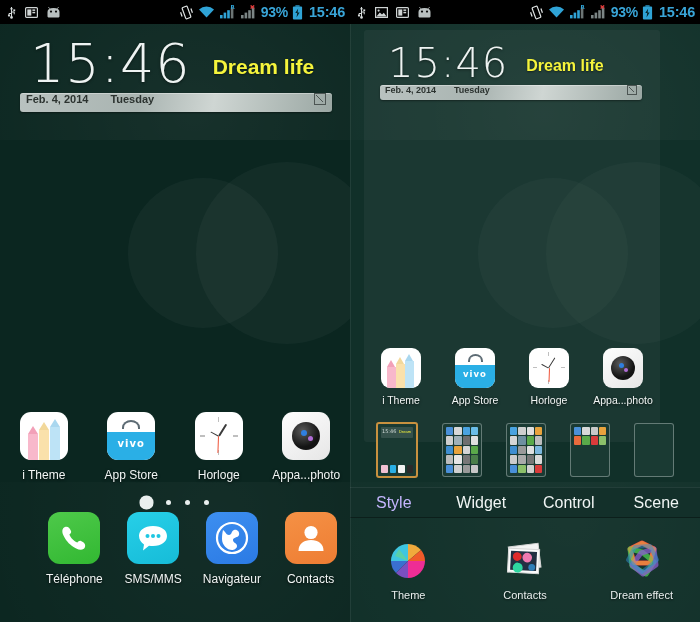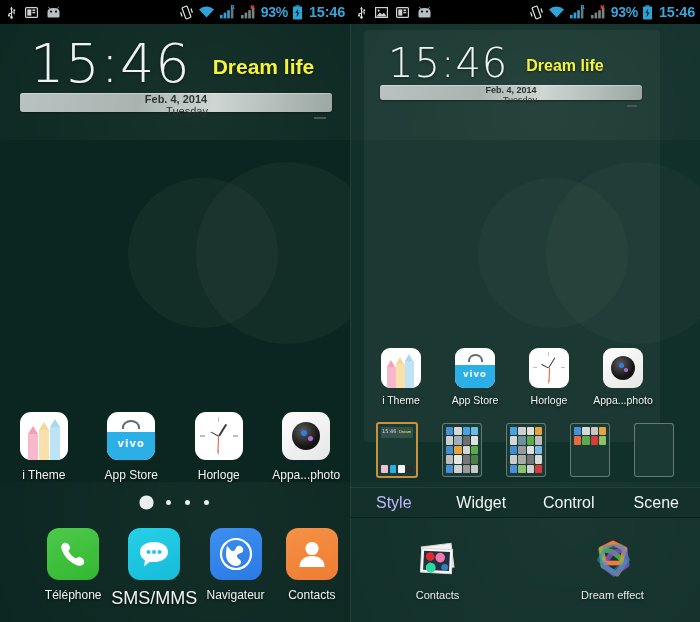--- a/index.html
+++ b/index.html
@@ -39,28 +39,27 @@
   .clockw .row{ display:flex; align-items:flex-end; }
   .clockw .time{
     color:#eef3f2; font-weight:300; line-height:.95;
     font-family:"DejaVu Sans", sans-serif; letter-spacing:1px;
     text-shadow:0 1px 3px rgba(0,0,0,.45);
   }
   .clockw .dream{
     color:#f5f43c; font-weight:bold; text-shadow:0 1px 2px rgba(0,0,0,.5);
   }
   .datebar{
-    display:flex; align-items:center; border-radius:3px;
+    display:flex; align-items:flex-start; border-radius:3px;
     background:linear-gradient(100deg,#b9c2c0 0%, #a9b4b1 38%, #cfd6d3 62%, #9aa7a3 100%);
     box-shadow:inset 0 1px 0 rgba(255,255,255,.35), 0 1px 2px rgba(0,0,0,.4);
     color:#2c3330;
-    flex-direction:column;
   }
   .datebar .d1{ font-weight:bold; }
-  .datebar .d2{ font-weight:normal; }
+  .datebar .d2{ font-weight:bold; }
   .pen{ margin-left:auto; border:1.3px solid #4c5553; position:relative; }
   .pen::after{
     content:""; position:absolute; left:1px; top:1px; right:2px; bottom:2px;
     background:linear-gradient(45deg, transparent 46%, #4c5553 46%, #4c5553 56%, transparent 56%);
   }
 
   
   .apps{ position:absolute; display:flex; z-index:20; }
   .app{ display:flex; flex-direction:column; align-items:center; }
   .app .label{
@@ -261,21 +260,21 @@
       </div>
     </div>
 
     <div class="dots" style="left:0;top:500px;width:350px;">
       <div class="dot cur"></div>
       <div class="dot"></div>
       <div class="dot"></div>
       <div class="dot"></div>
     </div>
 
-    <div class="apps" style="left:0;top:528px;width:350px;padding-left:35px;">
+    <div class="apps" style="left:0;top:512px;width:350px;padding-left:35px;">
       <div class="app" style="width:87.5px;">
         <div class="ic ic-phone" style="width:52px;height:52px;border-radius:12px;">
           <div class="glyph">
             <svg width="32" height="32" viewBox="0 0 32 32">
                 <path d="M7 5 C10 4 12 6.5 13 9 C13.6 10.6 12.6 11.6 11.4 12.6 C12.6 16 16 19.4 19.4 20.6 C20.4 19.4 21.4 18.4 23 19 C25.5 20 28 22 27 25 C26 28 22 28.4 18.2 26.4 C12 23.2 8.8 20 5.6 13.8 C3.6 10 4 6 7 5 Z" fill="#fff"></path>
               </svg>
           </div>
         </div>
         <div class="label" style="font-size:12px;margin-top:8px;">Téléphone</div>
       </div>
@@ -283,21 +282,21 @@
         <div class="ic ic-sms" style="width:52px;height:52px;border-radius:12px;">
           <div class="glyph">
             <svg width="36" height="34" viewBox="0 0 36 34">
               <path d="M18 5 C26.8 5 32 9.4 32 15 C32 20.6 26.8 25 18 25 C16.6 25 15.3 24.9 14 24.7 L8 29.5 L9 23.4 C6 21.6 4 18.6 4 15 C4 9.4 9.2 5 18 5 Z" fill="#fff"></path>
               <circle cx="12.5" cy="15" r="2" fill="#1fc7e2"></circle>
               <circle cx="18" cy="15" r="2" fill="#1fc7e2"></circle>
               <circle cx="23.5" cy="15" r="2" fill="#1fc7e2"></circle>
             </svg>
           </div>
         </div>
-        <div class="label" style="font-size:18px;margin-top:8px;">SMS/MMS</div>
+        <div class="label" style="font-size:12px;margin-top:8px;">SMS/MMS</div>
       </div>
       <div class="app" style="width:87.5px;">
         <div class="ic ic-browser" style="width:52px;height:52px;border-radius:12px;">
           <div class="glyph">
             <svg width="38" height="38" viewBox="0 0 38 38">
               <circle cx="19" cy="19" r="15" fill="none" stroke="#fff" stroke-width="2.2"></circle>
               <path d="M10 11 C13 13 13 16 16 16 C19 16 18 12 21 11 C24 10 27 13 26 16 C25 19 20 18 20 21 C20 24 24 24 24 27 C24 29.5 21 31 19 31 C14 31 9 26 9 20 C9 16 9.5 13 10 11 Z" fill="#fff"></path>
             </svg>
           </div>
         </div>
@@ -543,20 +542,32 @@
     <div class="tabbar" style="top:487px;height:31px;">
       <div class="tab active">Style</div>
       <div class="tab">Widget</div>
       <div class="tab">Control</div>
       <div class="tab">Scene</div>
     </div>
 
     <div class="toolrow" style="top:538px;">
       <div class="tool">
         <svg width="46" height="44" viewBox="0 0 46 44">
+          <path d="M23 6 A17 17 0 0 0 6 23 L23 23 Z" fill="#3ec6e0"></path>
+          <path d="M23 6 A17 17 0 0 1 36 12 L23 23 Z" fill="#f0a93c"></path>
+          <path d="M36 12 A17 17 0 0 1 40 23 L23 23 Z" fill="#f05a2a"></path>
+          <path d="M6 23 A17 17 0 0 0 11 35 L23 23 Z" fill="#3a6fd0"></path>
+          <path d="M11 35 A17 17 0 0 0 23 40 L23 23 Z" fill="#7b4fc0"></path>
+          <path d="M23 40 A17 17 0 0 0 40 23 L23 23 Z" fill="#ee2d95"></path>
+          <path d="M10 18 L23 23 L14 11 Z" fill="#5ad0a8"></path>
+        </svg>
+        <div class="tlabel">Theme</div>
+      </div>
+      <div class="tool">
+        <svg width="46" height="44" viewBox="0 0 46 44">
           <g transform="rotate(-7 23 22)">
             <rect x="8" y="7" width="30" height="24" fill="#f4f4f4" stroke="#d4d4d4"></rect>
           </g>
           <g transform="rotate(3 23 24)">
             <rect x="6" y="11" width="31" height="24" fill="#fafafa" stroke="#d8d8d8"></rect>
             <rect x="8.5" y="13.5" width="26" height="19" fill="#223042"></rect>
             <circle cx="15" cy="19" r="4.4" fill="#e02b2b"></circle>
             <circle cx="25" cy="19.5" r="4.8" fill="#f07ab0"></circle>
             <circle cx="16" cy="30" r="5" fill="#2ed6a0"></circle>
             <circle cx="30" cy="29" r="3.4" fill="#2f7fb8"></circle>

